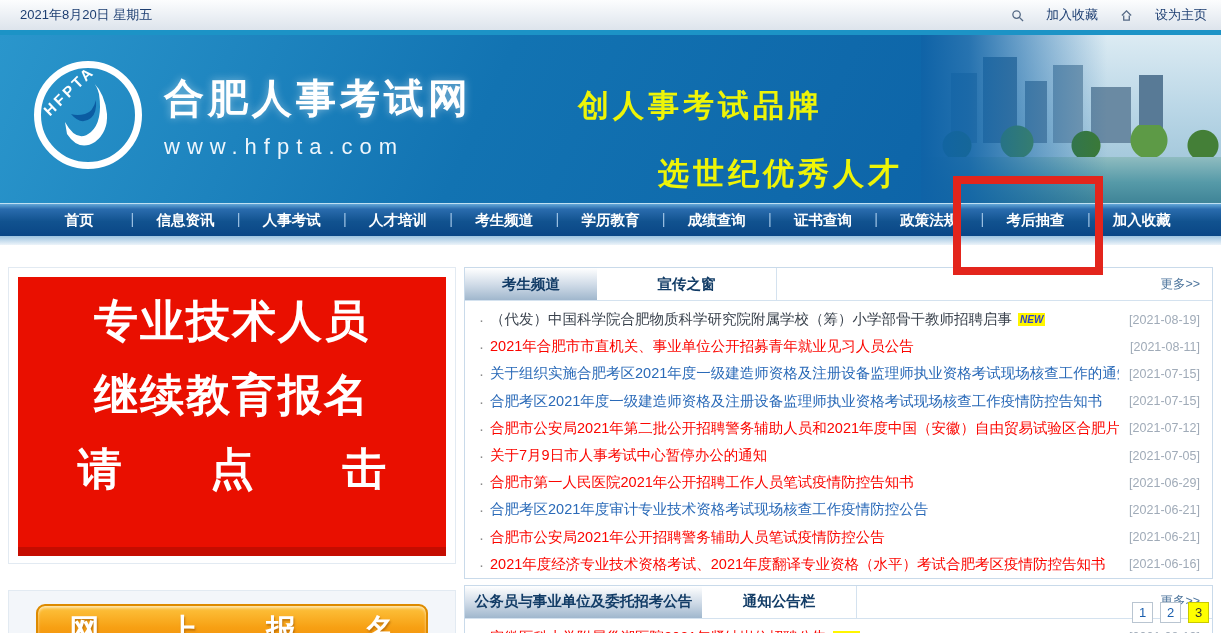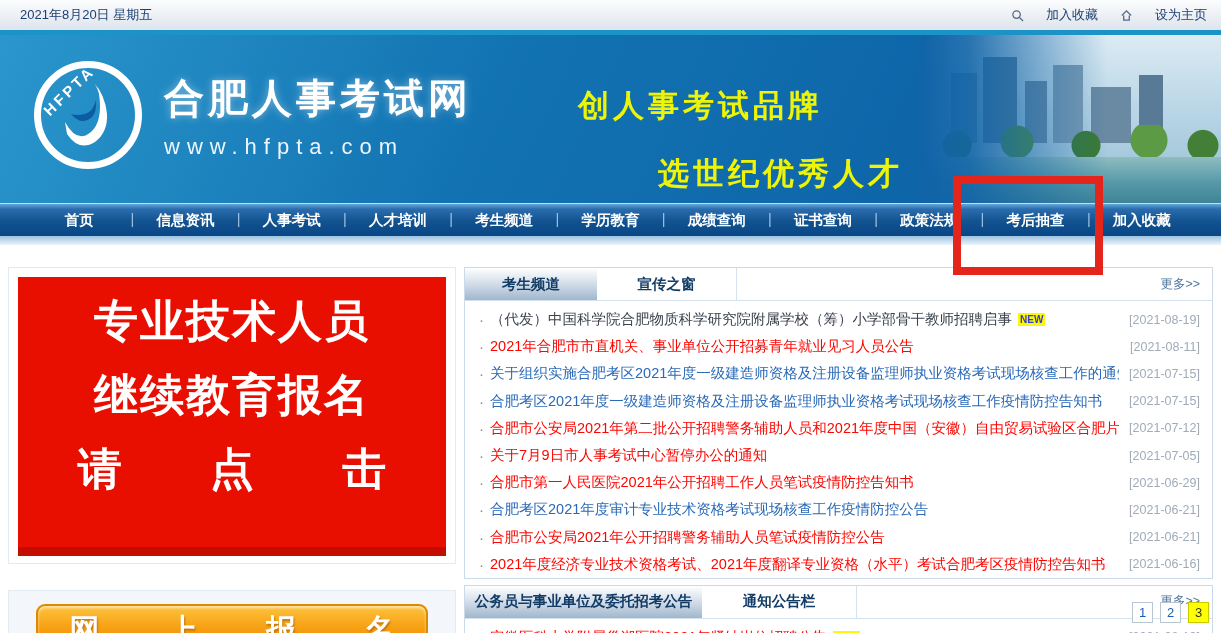--- a/index.html
+++ b/index.html
@@ -91,35 +91,35 @@
 
   
   .panel { background:#fff; border:1px solid #c9daea; }
   .panel + .panel { margin-top:6px; }
   .panel-head { display:flex; height:33px; border-bottom:1px solid #d4e2ef; }
   .tab { display:flex; align-items:center; justify-content:center; font-size:14.5px; font-weight:bold;
          color:#123c66; cursor:pointer; }
   .tab-primary { background:linear-gradient(#ffffff 0%,#cdd9e6 55%,#a0b7cd 100%); }
   .tab-secondary { background:#fff; border-right:1px solid #d4e2ef; position:relative; top:0; }
   .panel-news .tab-primary { width:132px; }
-  .panel-news .tab-secondary { width:140px; }
+  .panel-news .tab-secondary { width:180px; }
   .panel-ann .tab-primary { width:237px; }
   .panel-ann .tab-secondary { width:155px; }
   .more-link { margin-left:auto; align-self:center; padding-right:12px; font-size:12.5px;
                color:#4f769d; text-decoration:none; cursor:pointer; white-space:nowrap;text-align:center; }
 
   .news-list { list-style:none; padding:5px 12px 0 14px; }
   .news-row { display:flex; align-items:center; height:27.2px; font-size:14.5px; overflow:hidden; }
   .news-row::before { content:"·"; color:#8a8a8a; margin-right:6px; font-size:15px; }
   .news-title { white-space:nowrap; overflow:hidden; text-overflow:clip; cursor:pointer; }
   .tone-dark { color:#3a424d; }
   .tone-red  { color:#fb0600; }
   .tone-blue { color:#2a6ab8; }
   .new-badge { margin-left:6px; background:#fff600; color:#2b3fd0; font-size:10px; font-weight:bold;
-               padding:0 2px; line-height:13px; flex:0 0 auto; }
+               font-style:italic; padding:0 2px; line-height:13px; flex:0 0 auto; }
   .news-date { margin-left:auto; padding-left:10px; color:#a0abb8; font-size:12.5px; flex:0 0 auto; }
 
   
   .annotation-box { position:absolute; left:953px; top:176px; width:150px; height:99px;
                     border:8px solid #e3251c; z-index:60; pointer-events:none; }
 </style>
 </head>
 <body>
 
 <div class="page">

